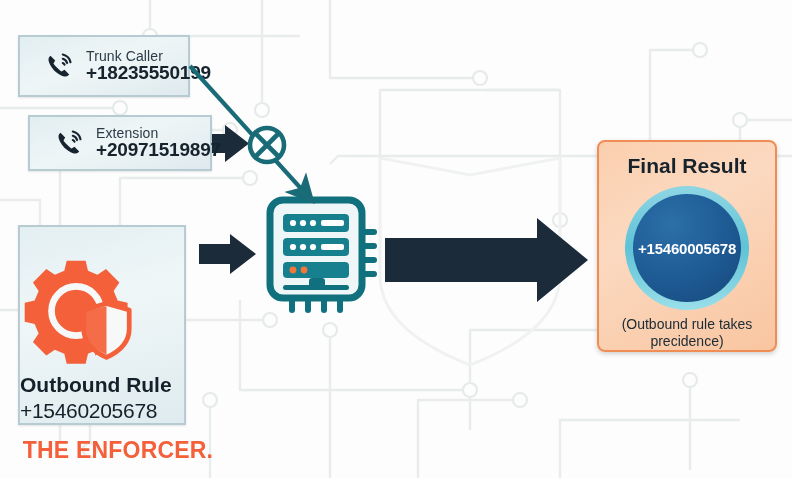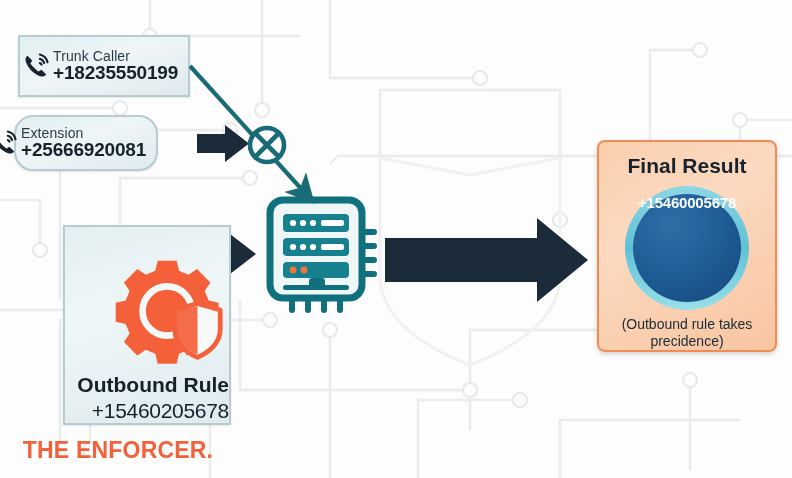--- a/index.html
+++ b/index.html
@@ -31,23 +31,23 @@
     position: absolute;
     box-sizing: border-box;
     z-index: 5;
   }
 
   .src-box {
     background: linear-gradient(160deg, #e2eef1 0%, #eef5f6 45%, #dfeaee 100%);
     border: 2px solid #b6cbd2;
     display: flex;
     align-items: center;
-    padding: 0 10px;
+    gap: 10px;
+    padding: 0 22px;
     box-shadow: 0 1px 2px rgba(0,0,0,0.10);
-    justify-content: flex-end;
   }
   .src-text {
     display: flex;
     flex-direction: column;
     justify-content: center;
     line-height: 1.05;
   }
   .src-label {
     font-size: 14px;
     color: #2a3b47;
@@ -61,25 +61,24 @@
   }
 
   .phone-icon { flex: 0 0 auto; width: 34px; height: 34px; }
 
   
   #outbound-rule-card {
     background: linear-gradient(165deg, #e3eff2 0%, #eff6f7 40%, #dfebef 100%);
     border: 2px solid #b6cbd2;
     display: flex;
     flex-direction: column;
-    align-items: flex-end;
+    align-items: flex-start;
     justify-content: flex-start;
     padding-top: 16px;
     box-shadow: 0 1px 2px rgba(0,0,0,0.10);
-    margin-left: 45px;
   }
   #gear-shield-icon { width: 118px; height: 112px; margin-top: 14px; }
   .rule-title {
     font-size: 21px;
     font-weight: bold;
     color: #14202a;
     margin-top: 8px;
   }
   .rule-number {
     font-size: 21px;
@@ -129,20 +128,21 @@
     border-radius: 50%;
     background: linear-gradient(180deg, #8fd6e4 0%, #5fc2d6 50%, #9adfe9 100%);
   }
   #result-disc {
     position: absolute;
     left: 8px; top: 8px;
     width: 108px; height: 108px;
     border-radius: 50%;
     background: radial-gradient(circle at 35% 28%, #2d6fa8 0%, #1f5d97 48%, #16477a 100%);
     display: flex;
+    align-items: center;
     justify-content: center;
   }
   #result-number {
     color: #ffffff;
     font-size: 15px;
     font-weight: bold;
     letter-spacing: -.2px;
   }
   #final-result-caption {
     margin-top: 16px;
@@ -225,30 +225,30 @@
       <path d="M24.5 6.5 a12 12 0 0 1 9 9" fill="none" stroke="#17232e" stroke-width="2.6" stroke-linecap="round"></path>
       <path d="M24.5 11.5 a7.5 7.5 0 0 1 5 5" fill="none" stroke="#17232e" stroke-width="2.6" stroke-linecap="round"></path>
       <path d="M24.5 16.5 a3.2 3.2 0 0 1 2 2" fill="none" stroke="#17232e" stroke-width="2.6" stroke-linecap="round"></path>
     </svg>
     <div class="src-text">
       <span class="src-label">Trunk Caller</span>
       <span class="src-number">+18235550199</span>
     </div>
   </div>
 
-  <div class="card src-box" id="extension-box" style="left:14px; top:115px; width:144px; height:56px;border-radius:19px;">
+  <div class="card src-box" id="extension-box" style="left:28px; top:115px; width:184px; height:56px;">
     <svg class="phone-icon" viewBox="0 0 40 40" xmlns="http://www.w3.org/2000/svg">
       <path d="M8.5 9.5 C7 11.5 7.5 14.5 9.5 18.5 C12 23.5 16.5 28 21.5 30.5 C25.5 32.5 28.5 33 30.5 31.5 L32 30 L26.5 24.5 L23 26.5 C20.5 25 15 19.5 13.5 17 L15.5 13.5 L10 8 Z" fill="#17232e"></path>
       <path d="M24.5 6.5 a12 12 0 0 1 9 9" fill="none" stroke="#17232e" stroke-width="2.6" stroke-linecap="round"></path>
       <path d="M24.5 11.5 a7.5 7.5 0 0 1 5 5" fill="none" stroke="#17232e" stroke-width="2.6" stroke-linecap="round"></path>
       <path d="M24.5 16.5 a3.2 3.2 0 0 1 2 2" fill="none" stroke="#17232e" stroke-width="2.6" stroke-linecap="round"></path>
     </svg>
     <div class="src-text">
       <span class="src-label">Extension</span>
-      <span class="src-number">+25666920081</span>
+      <span class="src-number">+20971519897</span>
     </div>
   </div>
 
   <div class="card" id="outbound-rule-card" style="left:18px; top:225px; width:168px; height:200px;">
     <svg id="gear-shield-icon" viewBox="0 0 120 114" xmlns="http://www.w3.org/2000/svg">
       <path fill="#f4603a" d="M47 4 h20 l2.5 10.5 l10 4.2 l9-6 l14.1 14.1 l-6 9 l4.2 10 l10.5 2.5 v20 l-10.5 2.5 l-4.2 10 l6 9 l-14.1 14.1 l-9-6 l-10 4.2 l-2.5 10.5 h-20 l-2.5 -10.5 l-10 -4.2 l-9 6 l-14.1 -14.1 l6 -9 l-4.2 -10 l-10.5 -2.5 v-20 l10.5 -2.5 l4.2 -10 l-6 -9 l14.1 -14.1 l9 6 l10 -4.2 Z"></path>
       <circle cx="57" cy="57" r="26" fill="none" stroke="#f7f9f9" stroke-width="7"></circle>
       <path d="M101 56 L77 56 L77 104 Q101 92 101 74 Z" fill="#f4603a"></path>
       <path d="M89 49 L113 56 L113 76 Q113 95 89 106 Q65 95 65 76 L65 56 Z" fill="#f7f9f9" stroke="#f4603a" stroke-width="5" stroke-linejoin="round"></path>
       <path d="M89 52 L89 103 Q66 93 66 76 L66 57 Z" fill="#f4603a" opacity="0.92"></path>

